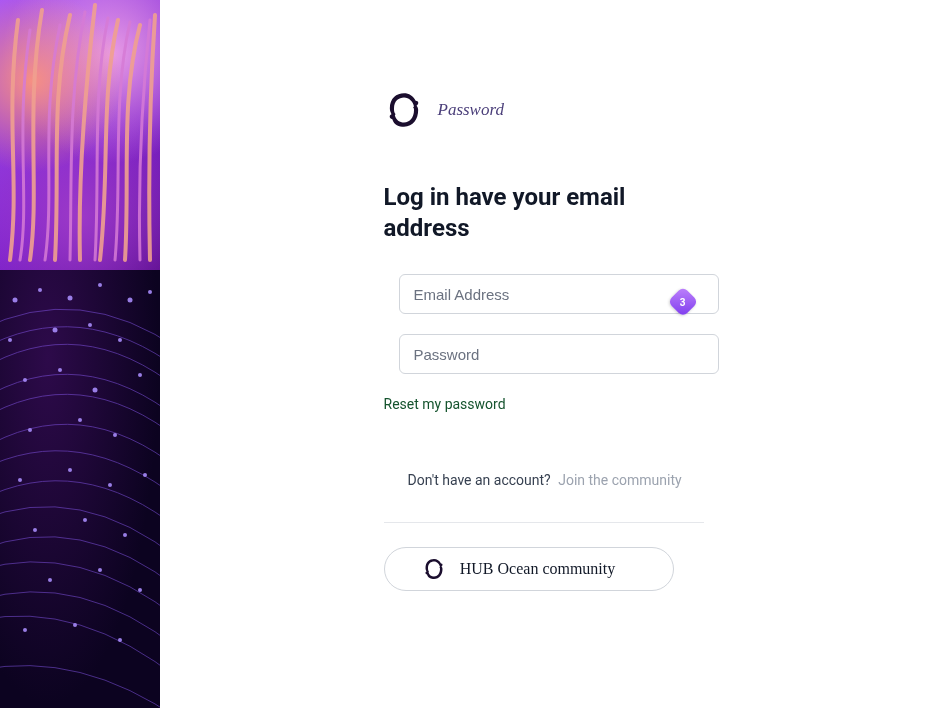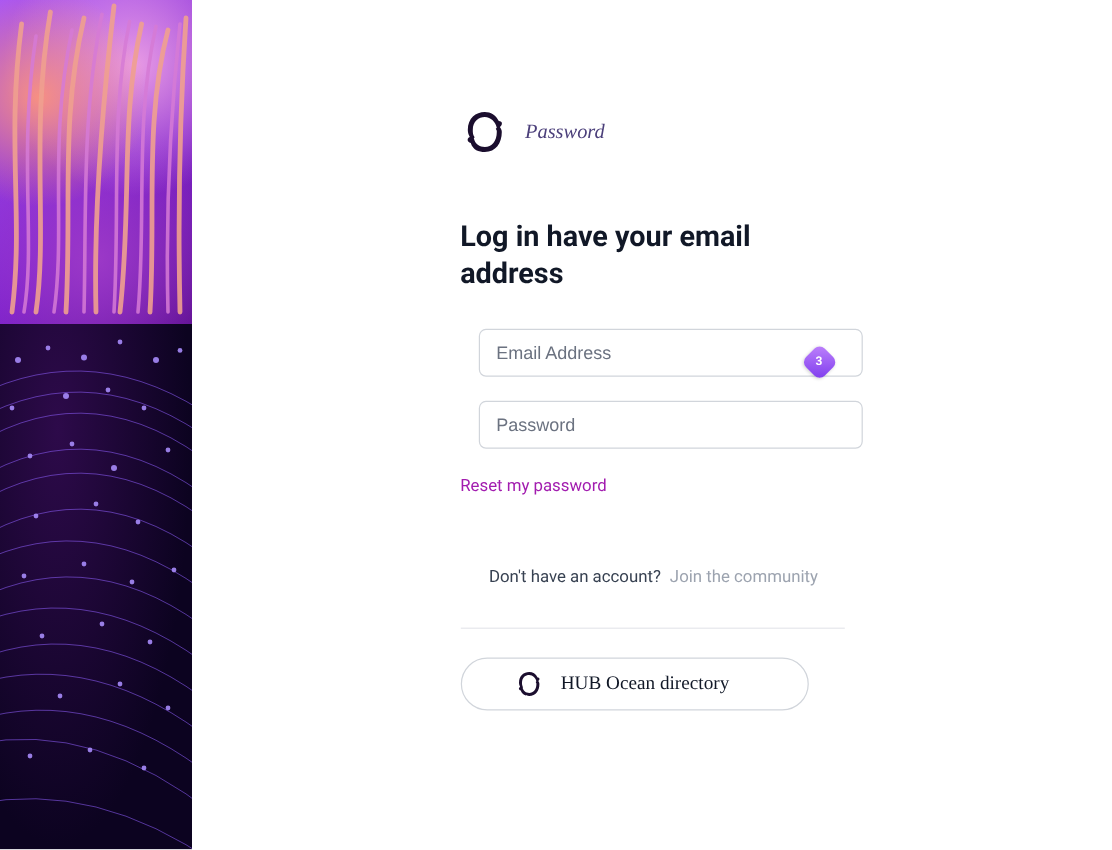--- a/index.html
+++ b/index.html
@@ -22,21 +22,21 @@
   .main { flex: 1; padding: 90px 0 0 0; display:flex; justify-content:center; }
   .panel { width: 320px; }
   .brand { display:flex; align-items:center; gap:14px; margin-bottom: 52px; }
   .brand .preview { font-family: Georgia, "Times New Roman", serif; font-style: italic; color:#4b3f7a; font-size: 17px; }
   h1 { font-size: 24px; font-weight: 700; color:#111827; line-height:1.3; margin-bottom: 30px; }
   .field { width:100%; height:40px; border:1px solid #d1d5db; border-radius:6px; padding:0 40px 0 14px; font-size:15px; color:#111827; background:#fff; margin-bottom: 20px; position:relative;margin-left:15px; }
   .field::placeholder { color:#6b7280; }
   .field-wrap { position:relative; }
   .badge { position:absolute; right:10px; top:50%; transform:translateY(-60%) rotate(45deg); width:22px; height:22px; border-radius:6px; background:linear-gradient(135deg,#c084fc,#7c3aed); display:flex; align-items:center; justify-content:center; color:#fff; font-size:10px; font-weight:700; box-shadow:0 1px 3px rgba(0,0,0,.2); }
   .badge span { transform: rotate(-45deg); }
-  .reset-link { display:inline-block; font-size:14px; color:#a21caf; text-decoration:none; margin-top:-4px; margin-bottom:26px; cursor:pointer; }
+  .reset-link { display:inline-block; font-size:14px; color:#14532d; text-decoration:none; margin-top:-4px; margin-bottom:26px; cursor:pointer; }
   .login-btn { background:#14e0c0; color:#0b2b29; border:none; border-radius:22px; padding:0 28px; height:44px; font-size:16px; font-weight:600; cursor:pointer; }
   .signup-row { margin-top:34px; font-size:14px; color:#374151;padding-left:24px; }
   .signup-row a { color:#9ca3af; text-decoration:none; margin-left:4px; cursor:pointer; }
   .divider { border:none; border-top:1px solid #e5e7eb; margin:34px 0 24px 0; }
   .directory-btn { width:290px; height:44px; border:1px solid #d1d5db; border-radius:22px; background:#fff; display:flex; align-items:center; justify-content:center; gap:14px; cursor:pointer; font-family: Georgia, "Times New Roman", serif; font-size:16px; color:#111827; padding: 0 16px; }
   .directory-btn .logo-sm { flex-shrink:0; margin-left: -20px; }
   .logo-svg { display:block; }
 </style>
 </head>
 <body>
@@ -149,19 +149,19 @@
         <span>Don't have an account?</span>
         <a>Join the community</a>
       </div>
 
       <hr class="divider">
 
       <button class="directory-btn">
         <svg class="logo-sm" width="24" height="24" viewBox="0 0 48 48">
           <path d="M24 4 C15 4 7 10 7 22 C7 25 8 27 9 29 C6 30 6 34 10 35 C12 42 18 44 24 44 C35 44 41 35 41 24 C41 22 40 20 39 19 C42 17 42 13 38 13 C35 7 30 4 24 4 Z M24 9 C30 9 35 14 36 20 C36 20 35 20 35 21 C36 22 36 23 36 24 C36 33 31 39 24 39 C19 39 14 36 13 30 C14 30 14 29 13 28 C12 26 12 24 12 22 C12 13 18 9 24 9 Z" fill="#1b0e2e"></path>
         </svg>
-        <span>HUB Ocean directory</span>
+        <span>HUB Ocean community</span>
       </button>
 
     </div>
   </div>
 
 </div>
 
 </body></html>

